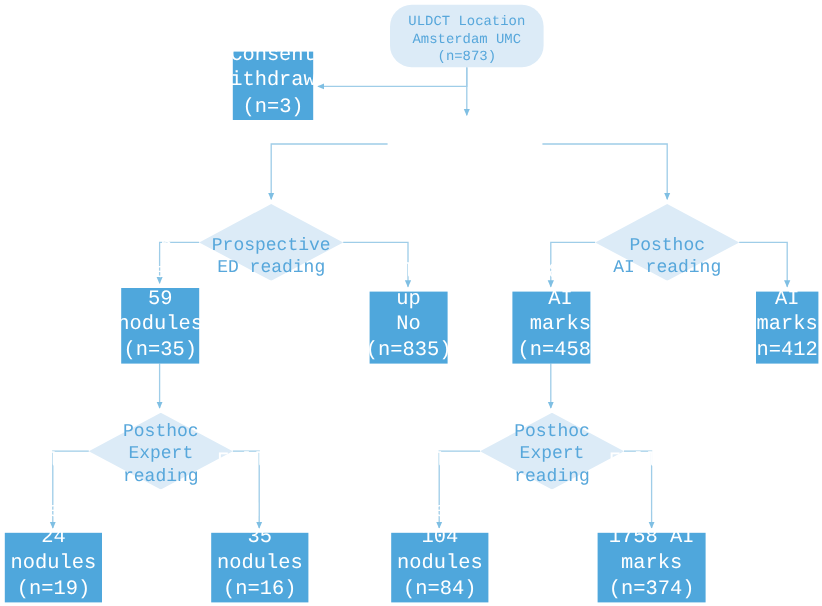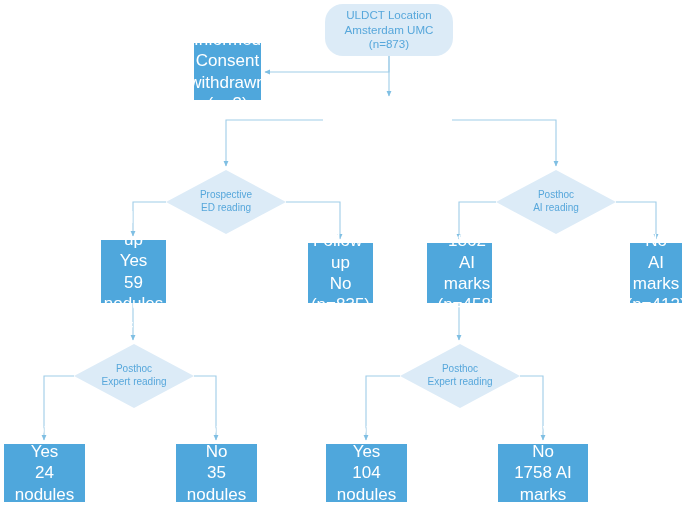--- a/index.html
+++ b/index.html
@@ -22,41 +22,42 @@
     left: 0;
     top: 0;
     width: 685px;
     height: 505px;
     pointer-events: none;
   }
   .node {
     position: absolute;
     box-sizing: border-box;
     display: flex;
-    align-items: center;
+    align-items: flex-end;
     justify-content: center;
     text-align: center;
     line-height: 1.26;
     white-space: pre-line;
     z-index: 2;
+    font-family: Liberation Mono, monospace;
   }
   .node-solid {
     background: #4FA7DC;
     color: #ffffff;
     font-size: 17px;
   }
   .node-rounded {
     background: #DCEBF7;
     color: #57A7DB;
     border-radius: 18px;
     font-size: 11.6px;
   }
   .node-diamond {
     color: #57A7DB;
-    font-size: 10px;
+    font-size: 15px;
     background: transparent;
   }
   .diamond-shape {
     position: absolute;
     left: 0;
     top: 0;
     width: 100%;
     height: 100%;
     background: #DCEBF7;
     clip-path: polygon(50% 0%, 100% 50%, 50% 100%, 0% 50%);

